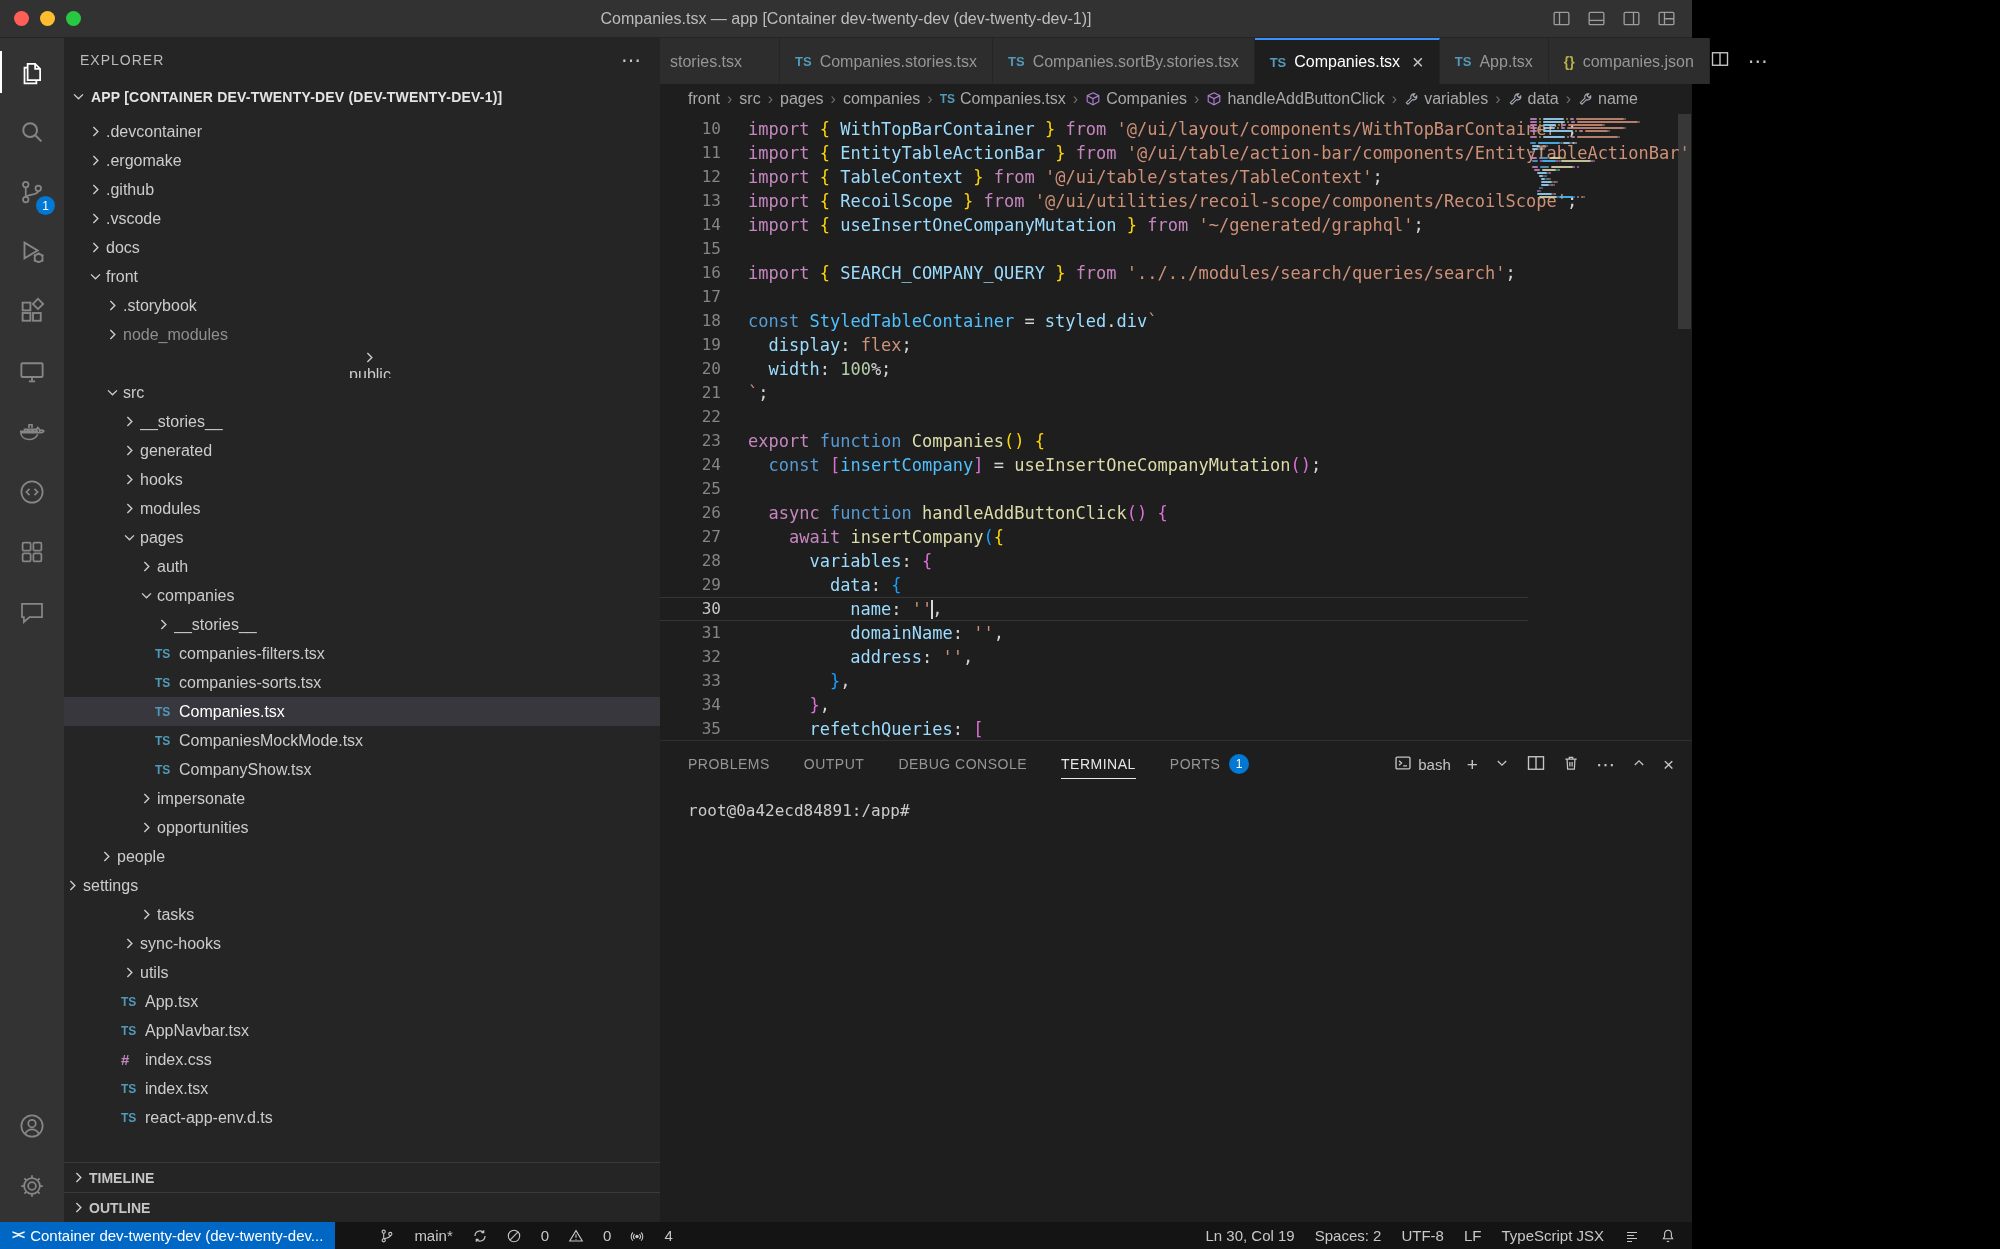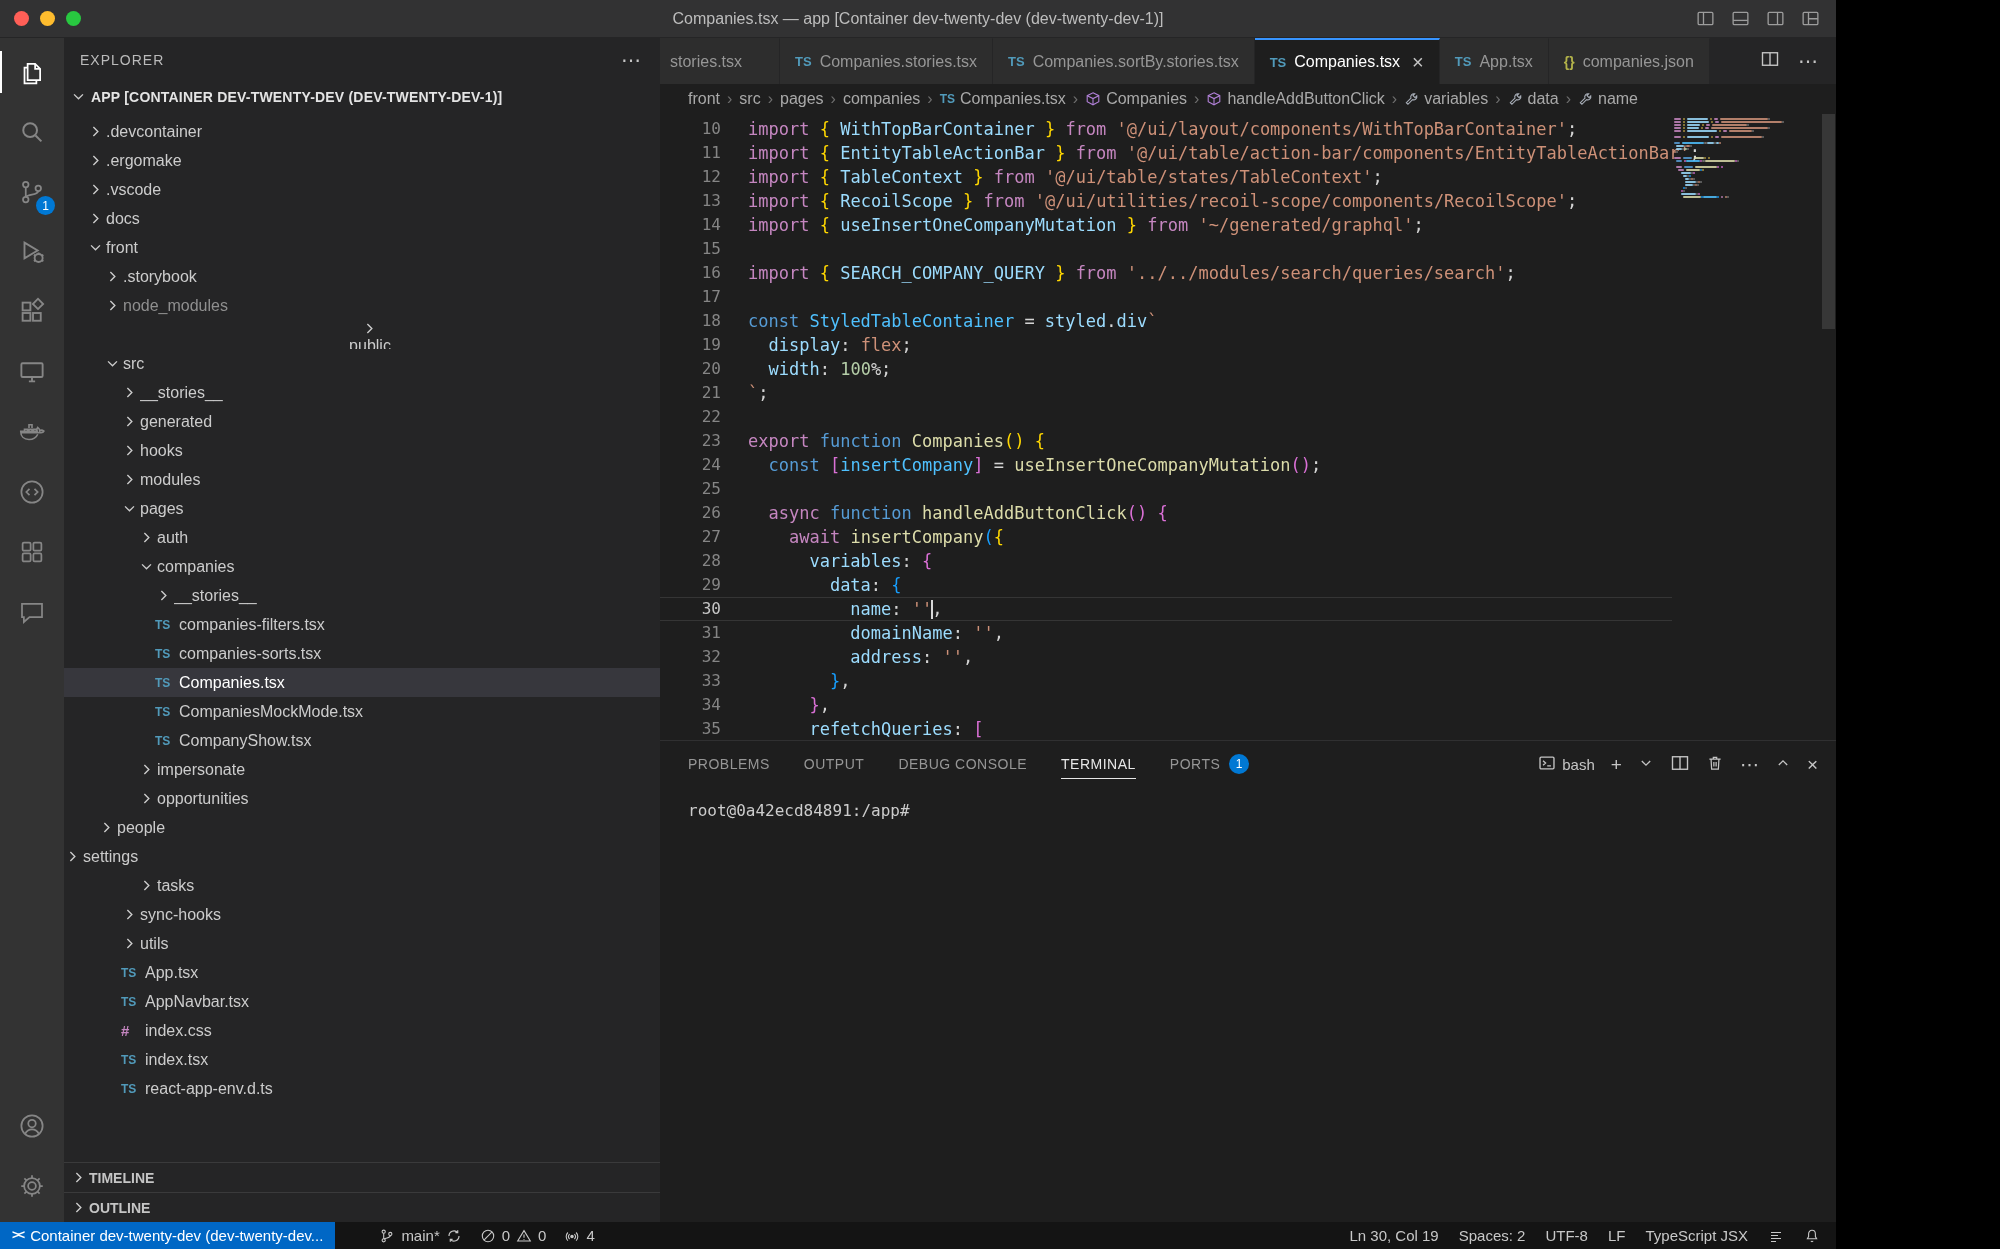--- a/index.html
+++ b/index.html
@@ -3,21 +3,21 @@
 <meta charset="utf-8">
 <style>
   :root{
     --accent:#0078d4; --remote:#0067c5; --tabline:#3794ff;
     --bg-editor:#1e1e1e; --bg-side:#252526; --bg-act:#333333;
     --bg-title:#323233; --bg-tab:#2d2d2d; --bg-status:#141414;
   }
   *{box-sizing:border-box}
   html,body{margin:0;padding:0;width:2000px;height:1249px;overflow:hidden;background:#000;}
   body{font-family:"Liberation Sans",sans-serif;color:#cccccc;-webkit-font-smoothing:antialiased}
-  .window{width:1836px;height:1249px;display:flex;flex-direction:column;background:var(--bg-editor)}
+  .window{width:1692px;height:1249px;display:flex;flex-direction:column;background:var(--bg-editor)}
 
   
   .titlebar{flex:none;height:38px;background:var(--bg-title);position:relative;display:flex;align-items:center;border-bottom:1px solid #252526}
   .lights{position:absolute;left:14px;top:0;height:100%;display:flex;align-items:center;gap:11px}
   .light{width:15px;height:15px;border-radius:50%;background:#555}
   .title{flex:1;text-align:center;font-size:16px;color:#bdbdbd;white-space:nowrap;overflow:hidden}
   .layout-icons{position:absolute;right:16px;top:0;height:100%;display:flex;align-items:center;gap:16px;color:#9d9d9d}
   .layout-icons span{display:flex;align-items:center}
 
   
@@ -102,21 +102,21 @@
   .panel-tab.active{color:#e7e7e7}
   .panel-tab.active::after{content:"";position:absolute;left:0;right:0;bottom:8px;height:1px;background:#e7e7e7}
   .panel-badge{min-width:20px;height:20px;padding:0 5px;border-radius:10px;background:var(--accent);color:#fff;font-size:12px;display:flex;align-items:center;justify-content:center}
   .panel-actions{margin-left:auto;display:flex;align-items:center;gap:16px;color:#c5c5c5;font-size:15px}
   .panel-actions .pa{display:flex;align-items:center;gap:6px;cursor:pointer}
   .panel-actions .glyph{font-size:19px;line-height:1}
   .terminal-body{flex:1;padding:14px 0 0 28px;font-family:"DejaVu Sans Mono",monospace;font-size:16px;color:#cccccc}
 
   
   .statusbar{flex:none;height:27px;background:var(--bg-status);display:flex;align-items:center;font-size:15px;color:#c8c8c8}
-  .sb-item{display:flex;align-items:center;gap:6px;cursor:pointer;white-space:nowrap}
+  .sb-item{display:flex;align-items:center;gap:19px;cursor:pointer;white-space:nowrap}
   .remote{height:100%;background:var(--remote);color:#fff;padding:0 12px;gap:7px}
   .rg{font-weight:700;font-size:13px;letter-spacing:-2px;transform:translateY(-1px)}
   .sb-left{display:flex;align-items:center;gap:18px;margin-left:0;height:100%}
   .sb-left .sb-item:not(.remote):first-child{margin-left:12px}
   .sb-group{display:flex;align-items:center;gap:18px;margin-left:14px}
   .sb-right{margin-left:auto;display:flex;align-items:center;gap:20px;padding-right:16px}
   .sb-item svg{display:block}
 </style>
 </head>
 <body>
@@ -303,20 +303,28 @@
               </svg>
             </span>
             <span class="tl">.ergomake</span>
           </div>
           <div class="tree-row" style="padding-left: 23px;">
             <span class="tw">
               <svg viewBox="0 0 16 16" width="17" height="17" fill="none" stroke="currentColor" stroke-width="1.3">
                 <path d="M6 3.8 10.2 8 6 12.2"></path>
               </svg>
             </span>
+            <span class="tl">.github</span>
+          </div>
+          <div class="tree-row" style="padding-left: 23px;">
+            <span class="tw">
+              <svg viewBox="0 0 16 16" width="17" height="17" fill="none" stroke="currentColor" stroke-width="1.3">
+                <path d="M6 3.8 10.2 8 6 12.2"></path>
+              </svg>
+            </span>
             <span class="tl">.vscode</span>
           </div>
           <div class="tree-row" style="padding-left: 23px;">
             <span class="tw">
               <svg viewBox="0 0 16 16" width="17" height="17" fill="none" stroke="currentColor" stroke-width="1.3">
                 <path d="M6 3.8 10.2 8 6 12.2"></path>
               </svg>
             </span>
             <span class="tl">docs</span>
           </div>

